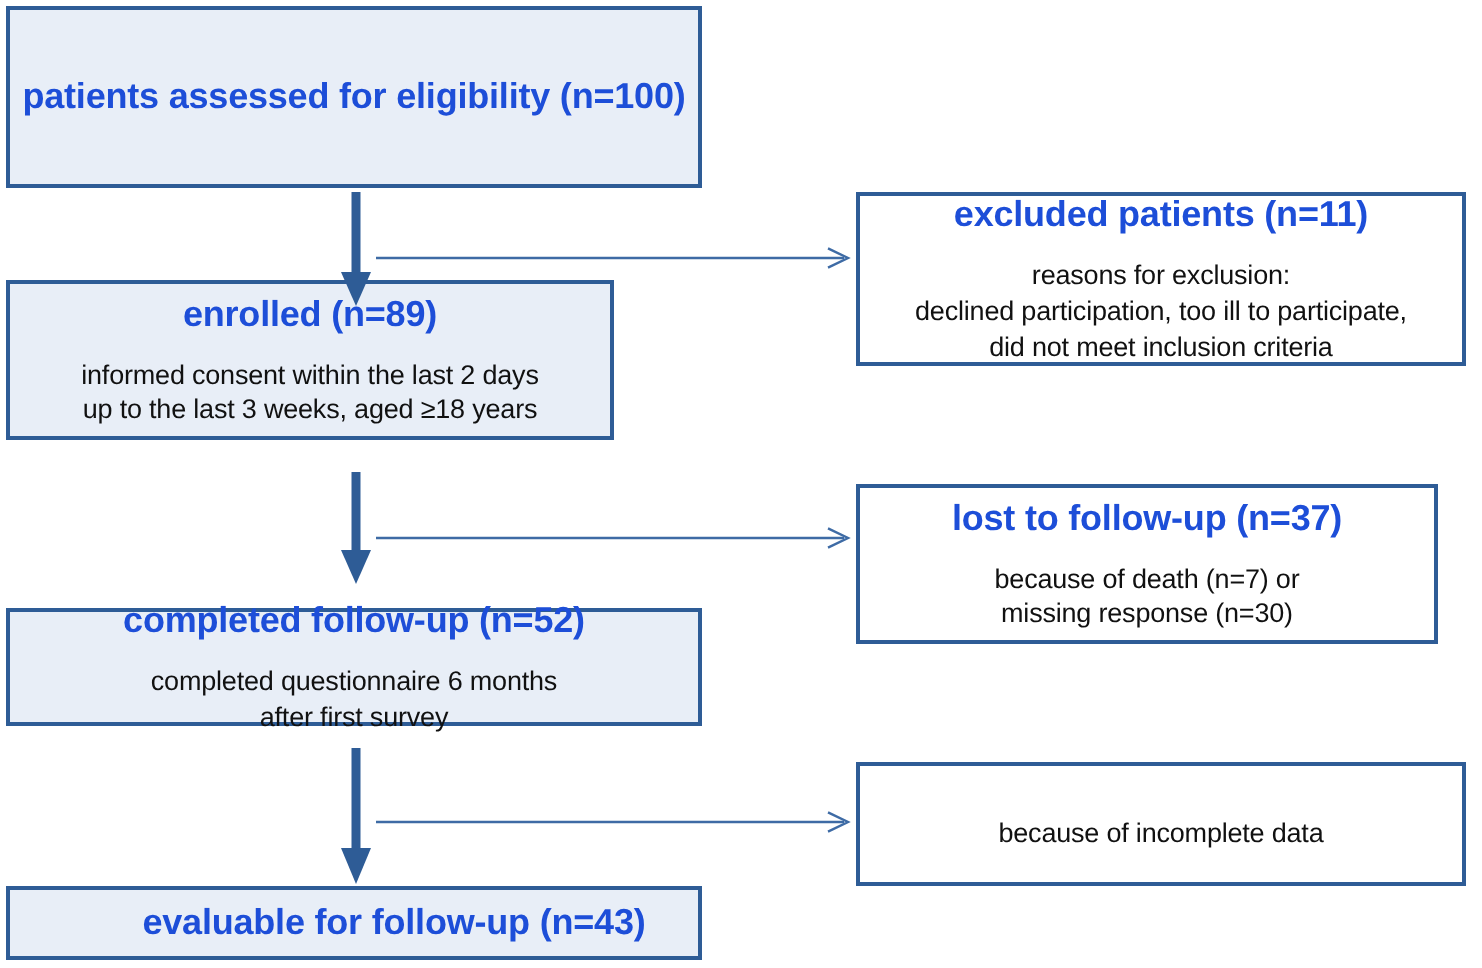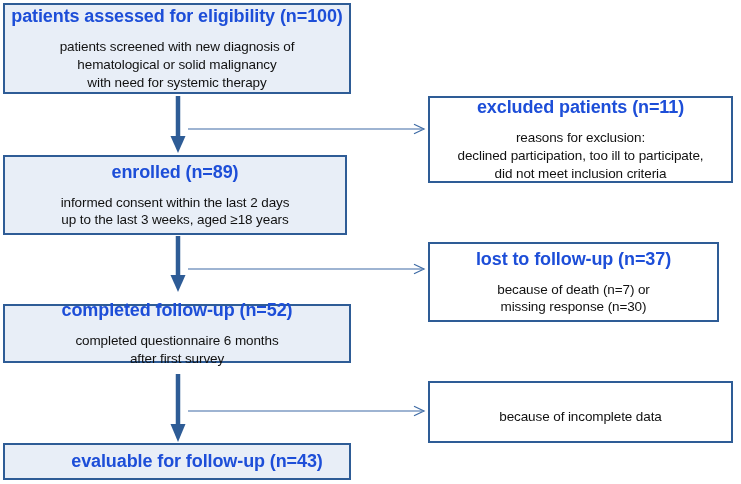--- a/index.html
+++ b/index.html
@@ -59,26 +59,23 @@
     overflow: visible;
   }
 </style>
 </head>
 <body>
 
 <div id="canvas">
 
   <div class="node filled" style="left:3px; top:3px; width:348px; height:91px;">
     <div class="title">patients assessed for eligibility (n=100)</div>
-    <div class="body" style="white-space:pre-line;">patients screened with new diagnosis of
-hematological or solid malignancy
-with need for systemic therapy</div>
   </div>
 
-  <div class="node filled" style="left:3px; top:155px; width:344px; height:80px;">
+  <div class="node filled" style="left:3px; top:140px; width:304px; height:80px;">
     <div class="title">enrolled (n=89)</div>
     <div class="body" style="white-space:pre-line;">informed consent within the last 2 days
 up to the last 3 weeks, aged ≥18 years</div>
   </div>
 
   <div class="node filled" style="left:3px; top:304px; width:348px; height:59px;">
     <div class="title">completed follow-up (n=52)</div>
     <div class="body" style="white-space:pre-line;">completed questionnaire 6 months
 after first survey</div>
   </div>

